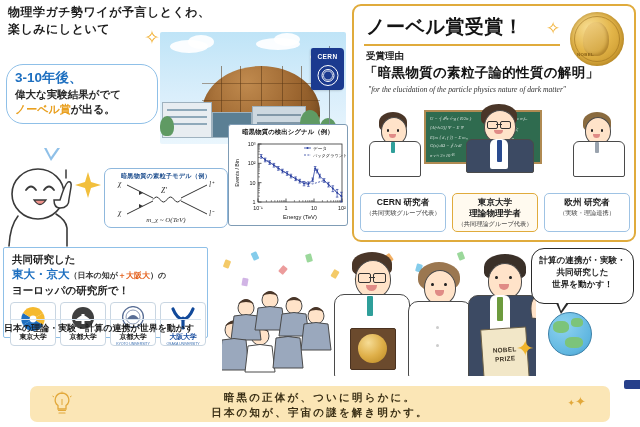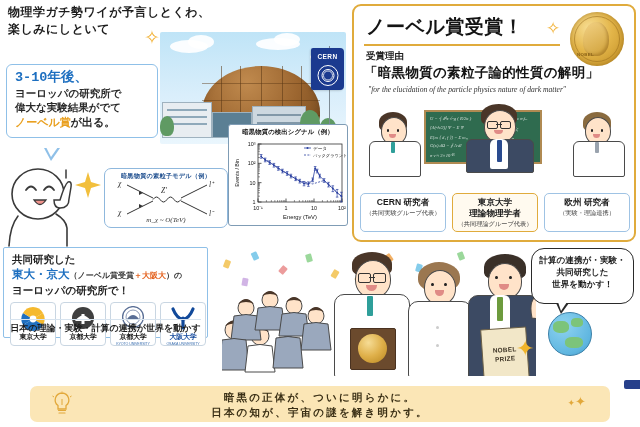--- a/index.html
+++ b/index.html
@@ -18,22 +18,22 @@
   
   .headline{left:8px;top:4px;width:345px;}
   .headline .hl{
     font-size:12px;font-weight:bold;letter-spacing:.5px;line-height:1.42;color:#1d1d1d;
   }
   .headline .spk{position:absolute;left:136px;top:22px;font-size:19px;color:#f2b134;}
 
   
   .bubble1{
     left:6px;top:64px;width:152px;
-    border:1.6px solid #8fc0e8;border-radius:6px;background:#ffffff;
-    padding:5px 7px 6px 8px;box-sizing:border-box;font-family:Liberation Mono, monospace;
+    border:1.6px solid #8fc0e8;border-radius:17px;background:#ffffff;
+    padding:5px 7px 6px 8px;box-sizing:border-box;
   }
   .bubble1 .l1{color:#1d6fc0;font-size:13.5px;font-weight:bold;line-height:1.25;margin-bottom:1px;}
   .bubble1 .l2,.bubble1 .l3{font-size:10.5px;font-weight:bold;line-height:1.33;color:#2a2a2a;}
   .bubble1 .l4{font-size:11px;font-weight:bold;line-height:1.35;color:#2a2a2a;}
   .bubble1 .nobel{color:#e9a020;}
   .tail1{
     position:absolute;left:44px;top:148px;width:0;height:0;
     border-left:7px solid transparent;border-right:9px solid transparent;
     border-top:13px solid #8fc0e8;
   }
@@ -199,21 +199,21 @@
   .uni{
     width:46px;height:44px;border:1px solid #c9d6e2;border-radius:4px;background:#fff;
     display:flex;flex-direction:column;align-items:center;justify-content:flex-start;
     padding-top:3px;box-sizing:border-box;
   }
   .uni .logo{width:26px;height:25px;position:relative;}
   .uni .un{font-size:7px;font-weight:bold;color:#1a1a1a;margin-top:1px;letter-spacing:-.2px;}
   .uni .ue{font-size:3.6px;color:#3b6fb0;letter-spacing:-.1px;}
   .uni.u4 .un{color:#1b4fa0;}
   .jcap{
-    position:absolute;left:0;right:0;bottom:2px;text-align:center;
+    position:absolute;left:0;right:0;bottom:2px;text-align:left;
     font-size:9px;font-weight:bold;color:#1b1b1b;
   }
   .jdiv{position:absolute;left:6px;right:6px;bottom:17px;height:1px;background:#d7e3ee;}
 
   
   .bubble2{
     left:531px;top:248px;width:103px;height:56px;
     border:1.6px solid #2a2a2a;border-radius:13px;background:#fff;box-sizing:border-box;
     padding:5px 4px 0;text-align:center;
   }
@@ -273,21 +273,20 @@
 <div class="root">
 
   <div class="abs headline">
     <div class="hl nw">物理学ガチ勢ワイが予言しとくわ、</div>
     <div class="hl nw">楽しみにしといて</div>
     <span class="spk">✧</span>
   </div>
 
   <div class="abs bubble1">
     <div class="l1">3-10年後、</div>
-    <div class="l2">ヨーロッパの研究所で</div>
     <div class="l3">偉大な実験結果がでて</div>
     <div class="l4">
       <span class="nobel">ノーベル賞</span><span>が出る。</span>
     </div>
   </div>
   <div class="tail1"></div>
 
   <div class="abs mascot">
     <svg width="108" height="88" viewBox="0 0 108 88">
       <path d="M10,34 a26,25 0 1,1 52,0 a26,25 0 1,1 -52,0" fill="#fff" stroke="#3a3a3a" stroke-width="1.6"></path>
@@ -600,21 +599,21 @@
       <div class="rcard">
         <div class="r1">欧州 研究者</div>
         <div class="r2">（実験・理論連携）</div>
       </div>
     </div>
   </div>
 
   <div class="abs jbox">
     <div class="j1">共同研究した</div>
     <div class="j2">
-      <span class="blue">東大・京大</span><span class="small">（ノーベル賞受賞</span><span class="red small">＋大阪大</span><span class="small">）の</span>
+      <span class="blue">東大・京大</span><span class="small">（日本の知が</span><span class="red small">＋大阪大</span><span class="small">）の</span>
     </div>
     <div class="j3">ヨーロッパの研究所で！</div>
 
     <div class="unis">
       <div class="uni u1">
         <div class="logo">
           <svg width="26" height="25" viewBox="0 0 26 25">
             <path d="M13,13 L13,1 A12,12 0 0,1 23,7 Z" fill="#f5b92e"></path>
             <path d="M13,13 L23,7 A12,12 0 0,1 23,19 Z" fill="#f5b92e"></path>
             <path d="M13,13 L23,19 A12,12 0 0,1 13,25 Z" fill="#1f6fc0"></path>

